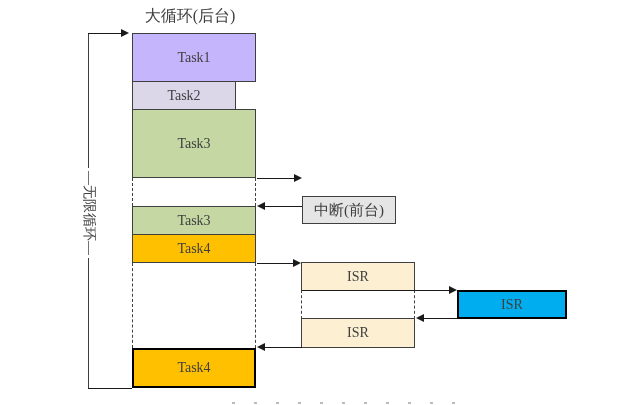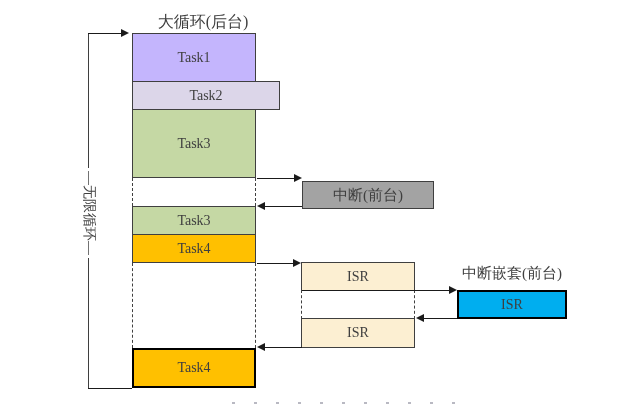--- a/index.html
+++ b/index.html
@@ -35,62 +35,61 @@
     position:absolute; left:232px; top:402px; width:225px; height:2px;
     background:repeating-linear-gradient(90deg,#8a8a9a 0 3px,transparent 3px 22px);
     opacity:0.6;
   }
 </style>
 </head>
 <body>
 
 <div id="canvas">
 
-  <div class="title" style="left:137px; top:6px; width:132px;margin-top:6px;">大循环(后台)</div>
+  <div class="title" style="left:124px; top:6px; width:132px;">大循环(后台)</div>
 
   <div class="vline" style="left:88px; top:33px; height:356px;"></div>
   <div class="hline" style="left:88px; top:33px; width:33px;"></div>
   <div class="head right" style="left:121px; top:29px;"></div>
   <div class="hline" style="left:88px; top:388px; width:44px;"></div>
   <div class="loop-label">—无限循环—</div>
 
   <div class="block" style="left: 132px; top: 33px; width: 124px; height: 49px; background-color: #c4b5fd;">
     <span>Task1</span>
   </div>
-  <div class="block" style="left: 132px; top: 81px; width: 148px; height: 29px; background-color: rgb(220, 214, 233);">
+  <div class="block" style="left: 132px; top: 81px; width: 104px; height: 29px; background-color: rgb(220, 214, 233);">
     <span>Task2</span>
   </div>
   <div class="block" style="left: 132px; top: 109px; width: 124px; height: 69px; background-color: rgb(197, 216, 164);">
     <span>Task3</span>
   </div>
   <div class="gap" style="left:132px; top:178px; width:124px; height:28px;"></div>
   <div class="block" style="left: 132px; top: 206px; width: 124px; height: 29px; background-color: rgb(197, 216, 164);">
     <span>Task3</span>
   </div>
   <div class="block" style="left: 132px; top: 234px; width: 124px; height: 29px; background-color: rgb(255, 192, 0);">
     <span>Task4</span>
   </div>
   <div class="gap" style="left:132px; top:263px; width:124px; height:85px;"></div>
   <div class="block thick" style="left: 132px; top: 348px; width: 124px; height: 40px; background-color: rgb(255, 192, 0);">
     <span>Task4</span>
   </div>
 
-  <div class="block" style="left: 302px; top: 181px; width: 132px; height: 28px; font-size: 15px; background-color: #a3a3a3;">
+  <div class="block" style="left: 302px; top: 196px; width: 94px; height: 28px; font-size: 15px; background-color: #e5e5e5;">
     <span>中断(前台)</span>
   </div>
 
   <div class="block" style="left: 301px; top: 262px; width: 114px; height: 29px; background-color: rgb(252, 239, 210);">
     <span>ISR</span>
   </div>
   <div class="gap" style="left:301px; top:290px; width:114px; height:29px;"></div>
   <div class="block" style="left: 301px; top: 318px; width: 114px; height: 30px; background-color: rgb(252, 239, 210);">
     <span>ISR</span>
   </div>
 
-  <div class="title" style="left:447px; top:264px; width:130px; font-size:15px;">中断嵌套(前台)</div>
   <div class="block" style="left: 457px; top: 290px; width: 110px; height: 29px; border-width: 2px; border-color: rgb(0, 0, 0); background-color: rgb(0, 174, 239);">
     <span>ISR</span>
   </div>
 
   <div class="hline" style="left:257px; top:178px; width:38px;"></div>
   <div class="head right" style="left:294px; top:174px;"></div>
 
   <div class="hline" style="left:264px; top:206px; width:38px;"></div>
   <div class="head left" style="left:257px; top:202px;"></div>
 

